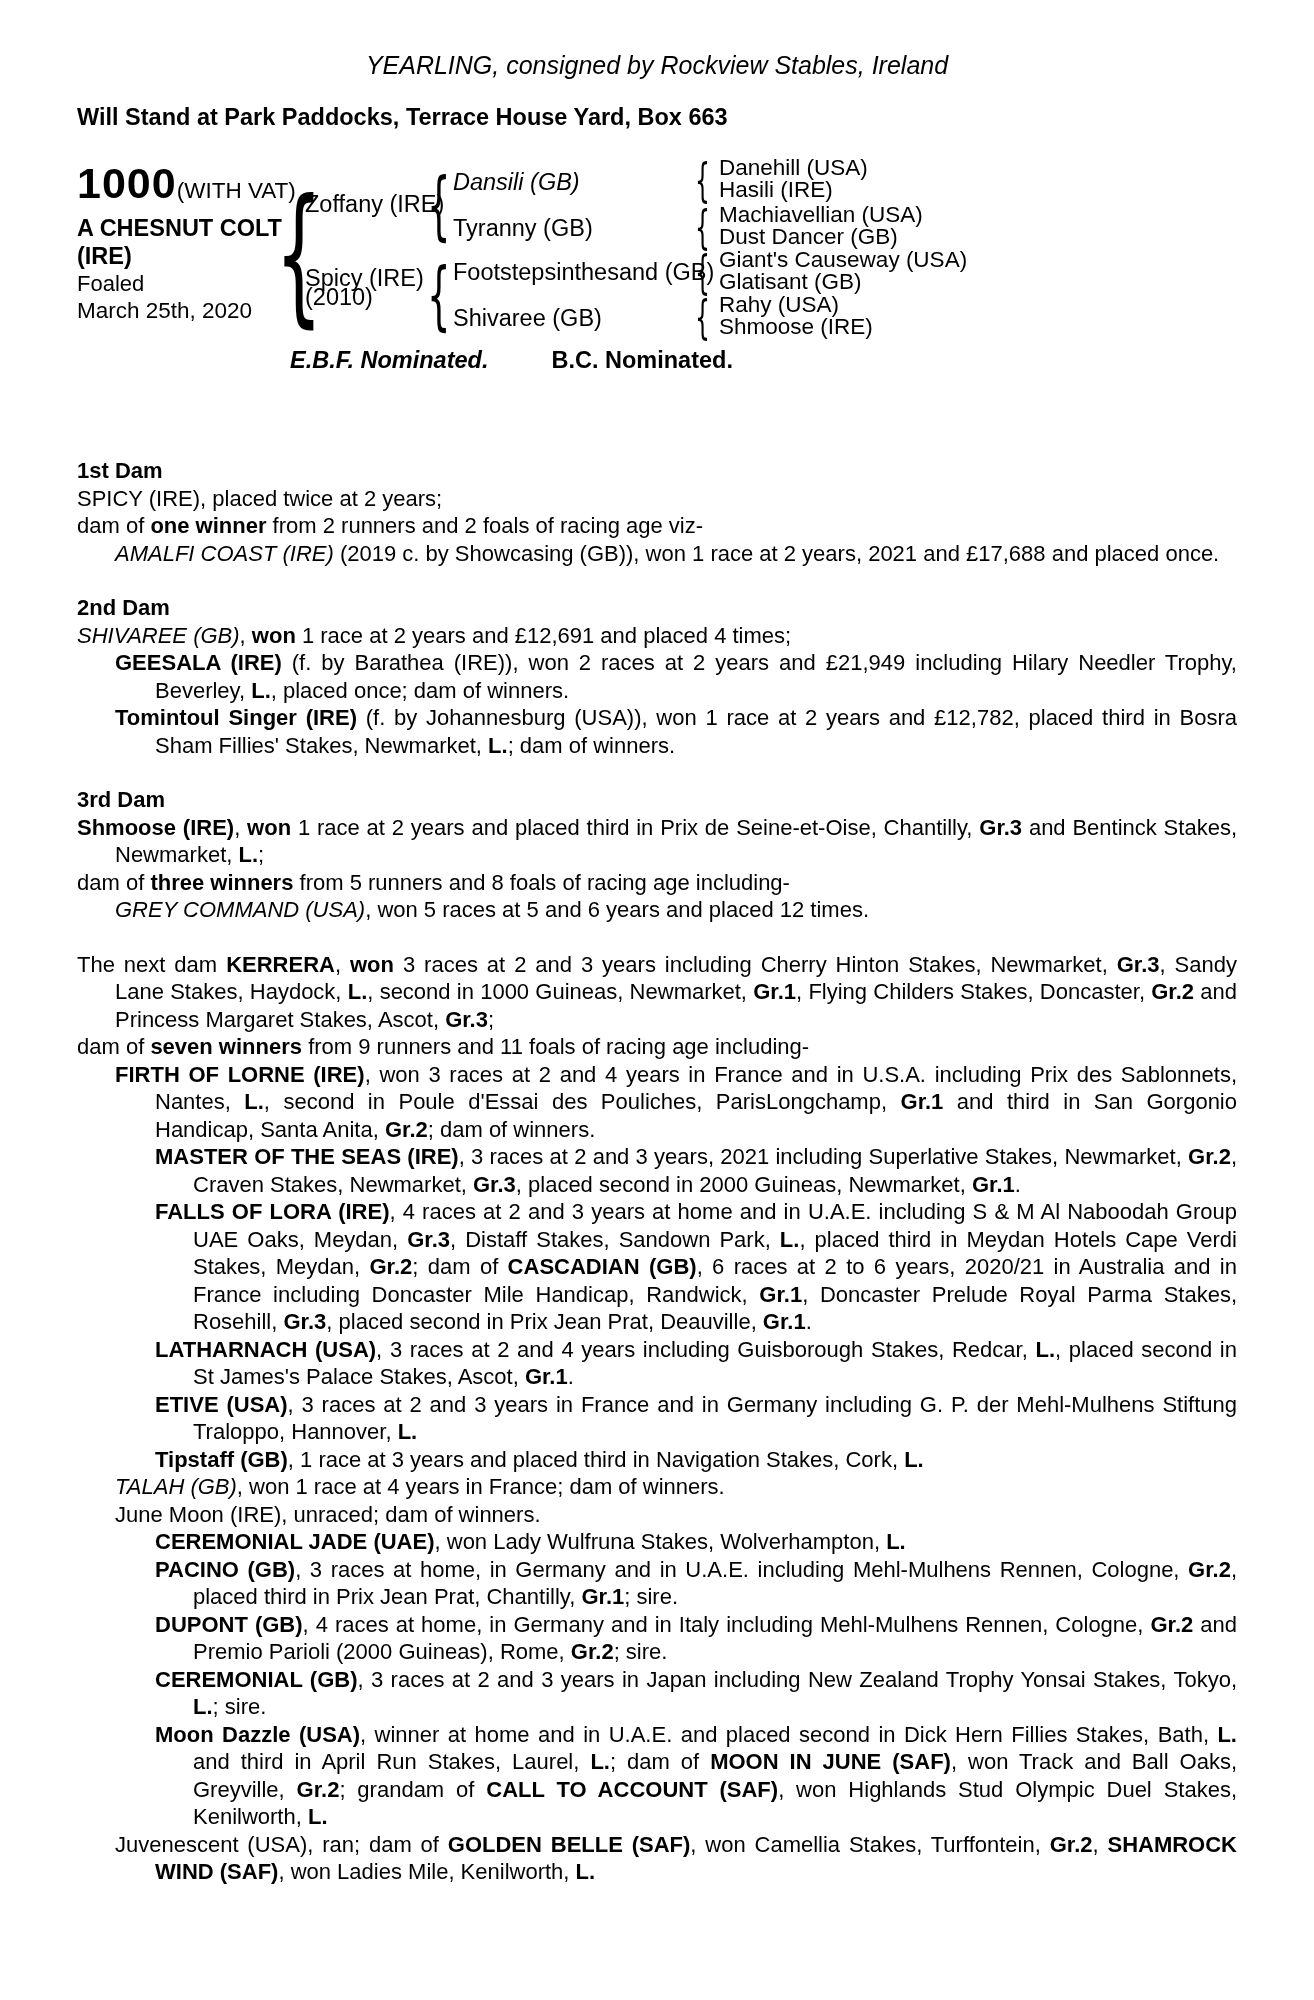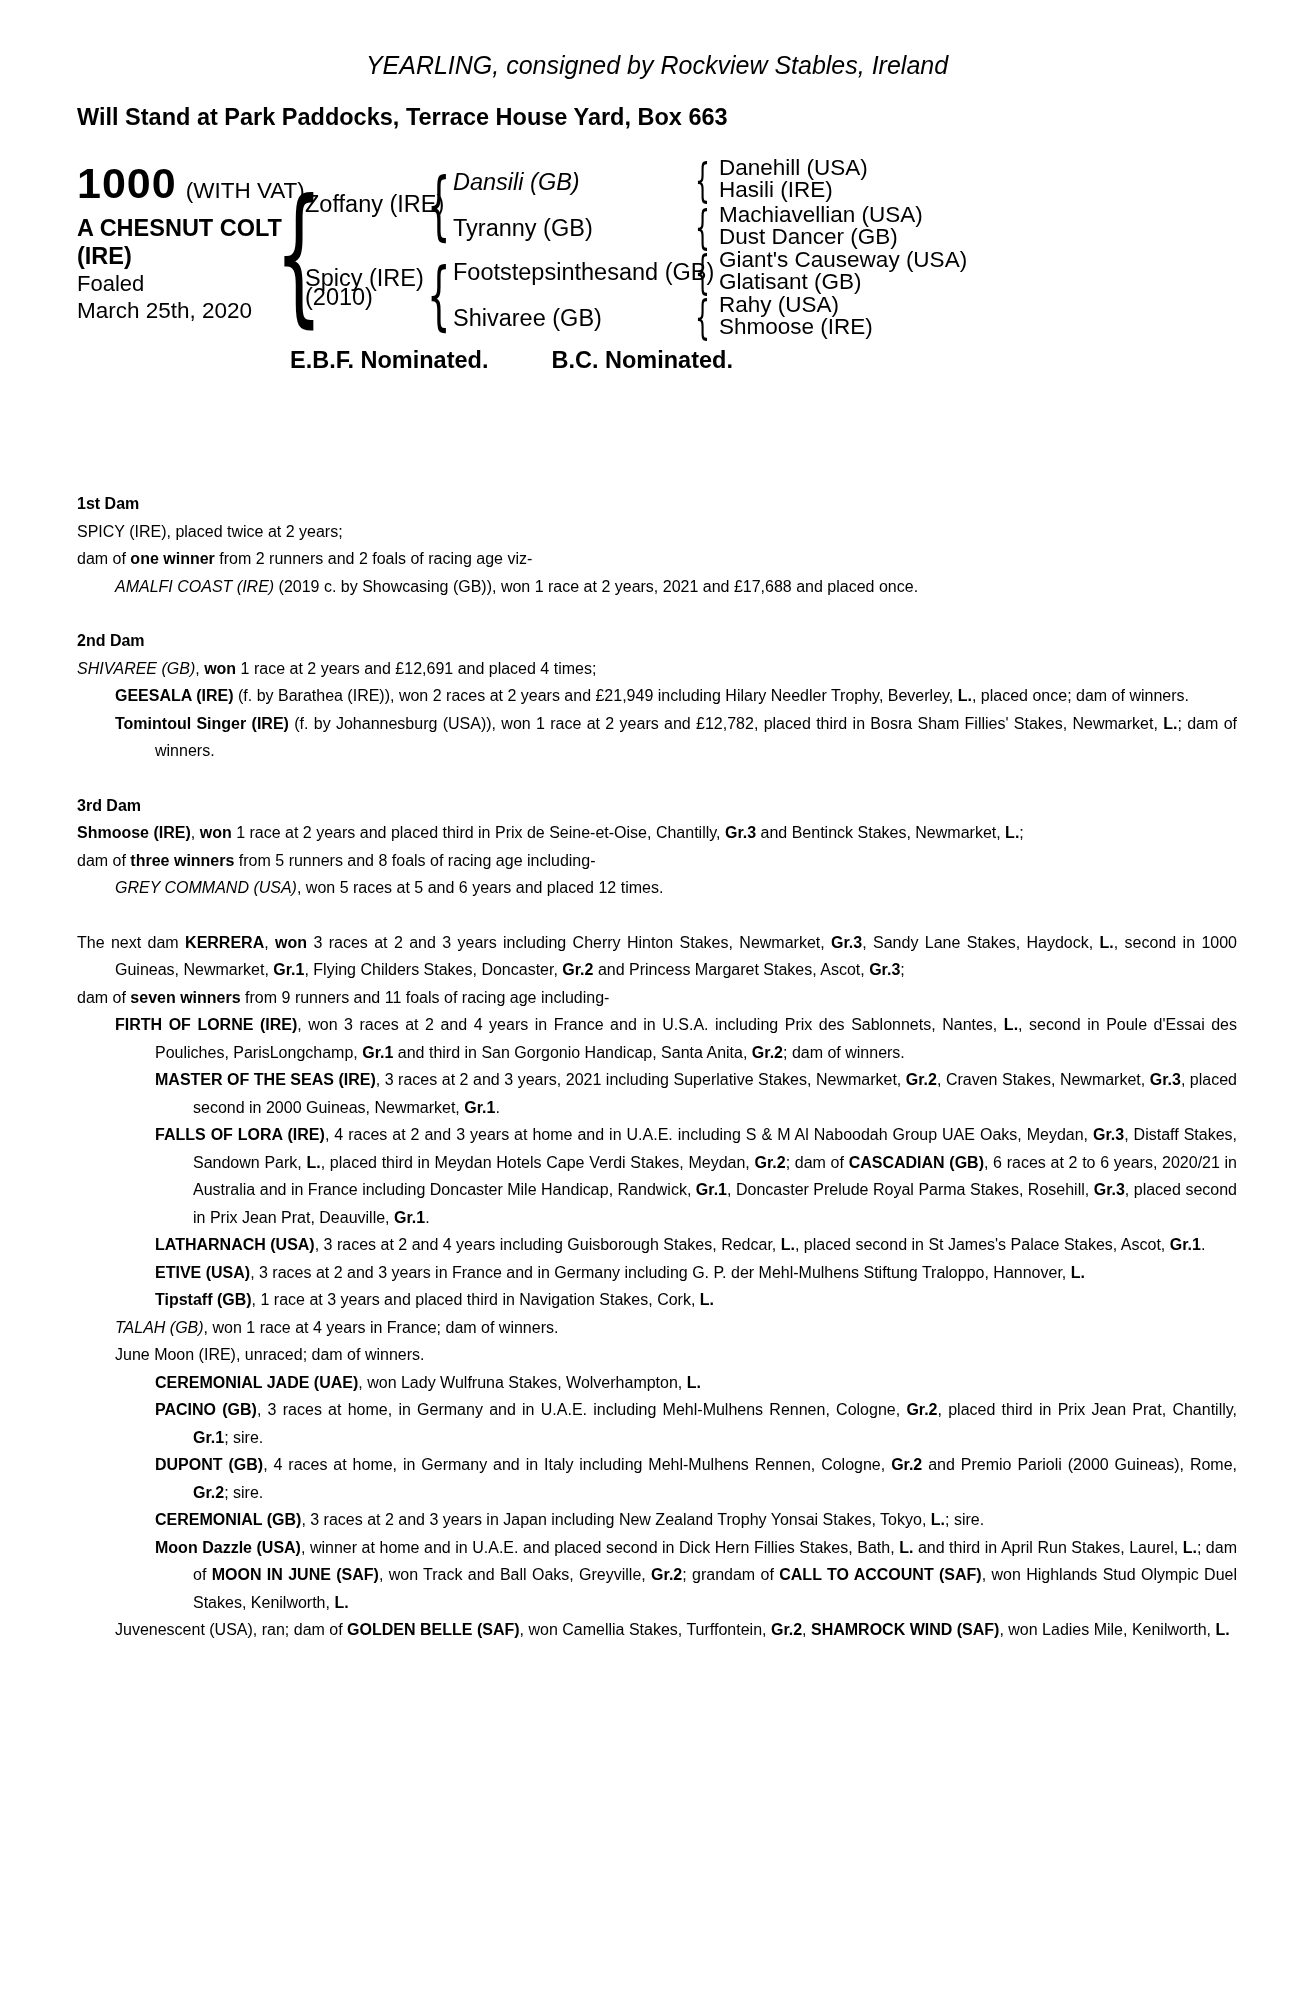--- a/index.html
+++ b/index.html
@@ -15,21 +15,21 @@
   .title{
     text-align:center;font-style:italic;font-size:25px;line-height:30px;
   }
   .stand-line{
     margin-top:23px;font-weight:bold;font-size:23.5px;line-height:29px;
   }
   
   .pedigree{
     position:relative;height:190px;margin-top:21px;font-size:23.5px;
   }
-  .lot-line{position:absolute;left:0;top:6px;display:flex;align-items:baseline;gap:9px;}
+  .lot-line{position:absolute;left:0;top:6px;display:flex;align-items:baseline;}
   .lot-number{font-size:43px;font-weight:bold;letter-spacing:1px;}
   .vat-note{font-size:22.5px;}
   .colt-line1{position:absolute;left:0;top:62px;font-weight:bold;}
   .colt-line2{position:absolute;left:0;top:90px;font-weight:bold;}
   .foaled-label{position:absolute;left:0;top:118px;font-size:22px;}
   .foaled-date{position:absolute;left:0;top:145px;font-size:22.5px;}
   .g1-sire{position:absolute;left:228px;top:38px;}
   .g1-dam{position:absolute;left:228px;top:112px;}
   .g1-dam-year{position:absolute;left:228px;top:131px;text-align:right;}
   .g2-ss{position:absolute;left:376px;top:16px;font-style:italic;}
@@ -43,24 +43,24 @@
   .g3-6{top:140px;}.g3-7{top:162px;}
   .brace{position:absolute;transform:scaleX(.5);transform-origin:0 50%;font-family:"DejaVu Sans",sans-serif;}
   .brace::before{content:"{";display:block;}
   .bg1 {left:198px;top:21px;font-size:150px;line-height:160px;}
   .bg2a{left:350px;top:12px;font-size:74px;line-height:80px;}
   .bg2b{left:350px;top:102px;font-size:74px;line-height:80px;}
   .bg3{left:618px;font-size:47px;line-height:50px;}
   .bg3-0{top:2px;} .bg3-1{top:49px;} .bg3-2{top:94px;} .bg3-3{top:139px;}
   
   .nominations{margin-top:3px;font-weight:bold;font-size:23.5px;line-height:29px;display:flex;}
-  .nominations .ebf{margin-left:213px;}
+  .nominations .ebf{margin-left:213px;font-style:italic;}
   .nominations .bc{margin-left:63px;}
   
-  .bodytext{margin-top:115px;font-size:16px;line-height:27.5px;}
+  .bodytext{margin-top:82px;font-size:22px;line-height:27.5px;}
   .section + .section{margin-top:27px;}
   .sec-heading{font-weight:bold;}
   .para{text-align:justify;}
   .p0{padding-left:38px;text-indent:-38px;}
   .p1{padding-left:78px;text-indent:-40px;}
   .p2{padding-left:116px;text-indent:-38px;}
   .rb{font-weight:bold;}
   .ri{font-style:italic;}
 </style>
 </head>

